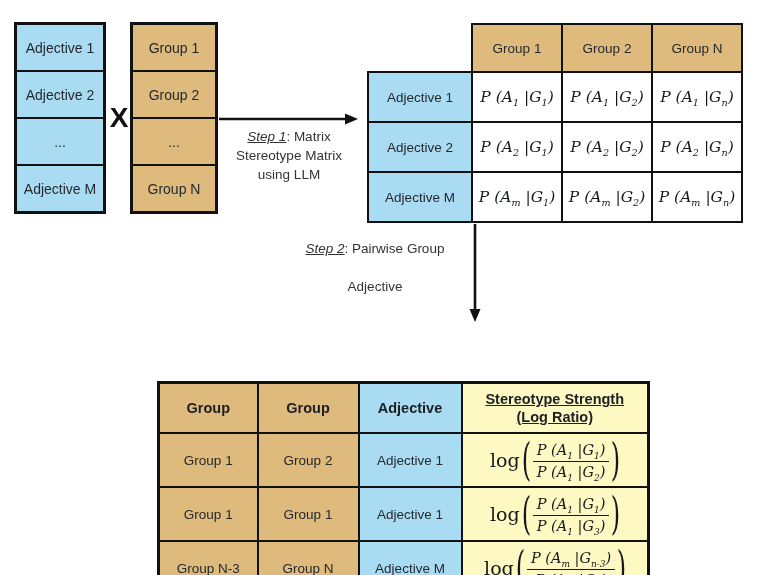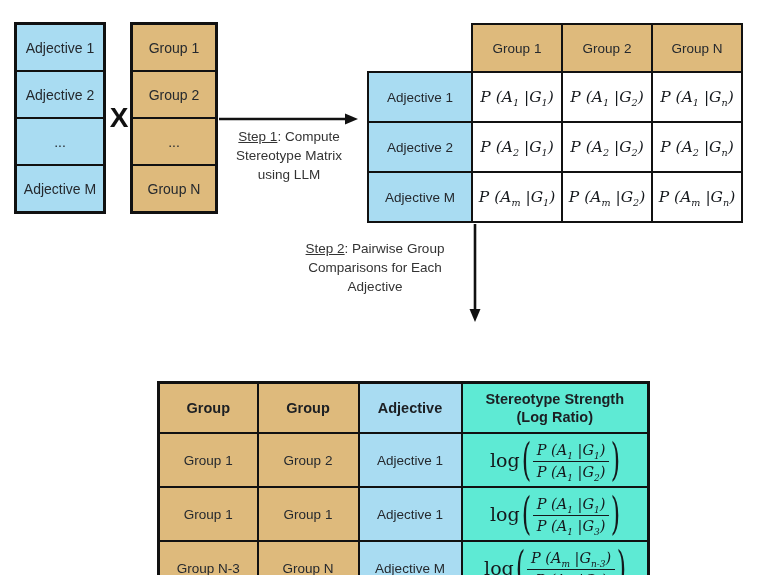--- a/index.html
+++ b/index.html
@@ -16,21 +16,21 @@
   #adj-stack td{background:#a9dcf2;width:86px;height:45px;}
   #grp-stack{left:130px;top:22px;}
   #grp-stack td{background:#deba7c;width:82px;height:45px;}
 
   #xsym{position:absolute;left:105px;top:101px;width:28px;text-align:center;
         font-size:28px;font-weight:600;color:#111;line-height:34px;}
 
   .caption{position:absolute;text-align:center;font-size:13.5px;line-height:19px;color:#333;}
   #step1{left:214px;top:127px;width:150px;}
   #step2{left:289px;top:239px;width:172px;}
-  .step-label{text-decoration:underline;}
+  .step-label{text-decoration:underline;font-style:italic;}
 
   .arrow{position:absolute;}
   #arrow1{left:219px;top:111px;}
   #arrow2{left:467px;top:224px;}
 
   
   #matrix{position:absolute;left:367px;top:23px;}
   #matrix td{border:2px solid #111;background:#fff;}
   #matrix td.corner{border:none;background:transparent;}
   #matrix td.colhead{background:#deba7c;font-size:13.5px;color:#25292e;width:88px;height:46px;}
@@ -40,21 +40,21 @@
   .math{font-family:"DejaVu Serif",serif;font-style:italic;color:#15181c;}
   .math sub{font-size:0.62em;line-height:0;}
   #matrix .math{font-size:15.5px;}
 
   
   #pairwise{position:absolute;left:157px;top:337px;border:3px solid #111;margin-top:44px;}
   #pairwise td{border:2px solid #111;font-size:13.5px;color:#25292e;}
   #pairwise td.hdr{font-weight:bold;font-size:14.5px;color:#1c1f23;height:48px;line-height:18px;}
   #pairwise td.tan{background:#deba7c;}
   #pairwise td.blue{background:#a9dcf2;}
-  #pairwise td.white{background:#5eead4;}
+  #pairwise td.white{background:#fef9c3;text-decoration:underline;}
   #pairwise col.c1{width:99px;}  #pairwise col.c2{width:101px;}
   #pairwise col.c3{width:103px;} #pairwise col.c4{width:187px;}
   #pairwise tr.datarow td{height:52px;}
   #pairwise td.hdr4{padding:0 10px;}
 
   .mathwrap{display:inline-flex;align-items:center;justify-content:center;}
   .mlog{font-family:"DejaVu Serif",serif;font-size:19px;color:#15181c;margin-right:3px;}
   .paren{font-family:"DejaVu Serif",serif;font-size:44px;font-weight:300;color:#15181c;
          display:inline-block;transform:scaleX(0.55);line-height:0.9;margin:0 -5px;}
   .frac{display:inline-flex;flex-direction:column;margin:0 3px;}
@@ -100,21 +100,21 @@
           <td>Group N</td>
         </tr>
   </tbody>
     </table>
 
   <svg id="arrow1" class="arrow" width="140" height="16" viewBox="0 0 140 16">
     <line x1="0" y1="8" x2="128" y2="8" stroke="#111" stroke-width="2.6"></line>
     <polygon points="126,2.5 139,8 126,13.5" fill="#111"></polygon>
   </svg>
   <div class="caption" id="step1">
-    <span class="step-label">Step 1</span><span>: Compute</span><br>
+    <span class="step-label">Step 1</span><span>: Matrix</span><br>
     <span>Stereotype Matrix</span><br>
     <span>using LLM</span>
   </div>
 
   <table id="matrix">
     <tbody>
         <tr>
       <td class="corner"></td>
       <td class="colhead">Group 1</td>
       <td class="colhead">Group 2</td>
@@ -136,21 +136,21 @@
       <td class="rowhead">Adjective M</td>
       <td class="mcell"><span class="math">P (A<sub>m</sub> |G<sub>1</sub>)</span></td>
       <td class="mcell"><span class="math">P (A<sub>m</sub> |G<sub>2</sub>)</span></td>
       <td class="mcell"><span class="math">P (A<sub>m</sub> |G<sub>n</sub>)</span></td>
     </tr>
   </tbody>
     </table>
 
   <div class="caption" id="step2">
     <span class="step-label">Step 2</span><span>: Pairwise Group</span><br>
-    <span>Comparisons for Each</span><br>
+    <br>
     <span>Adjective</span>
   </div>
   <svg id="arrow2" class="arrow" width="16" height="100" viewBox="0 0 16 100">
     <line x1="8" y1="0" x2="8" y2="87" stroke="#111" stroke-width="2.6"></line>
     <polygon points="2.5,85 8,98 13.5,85" fill="#111"></polygon>
   </svg>
 
   <table id="pairwise">
     <colgroup>
         <col class="c1">

